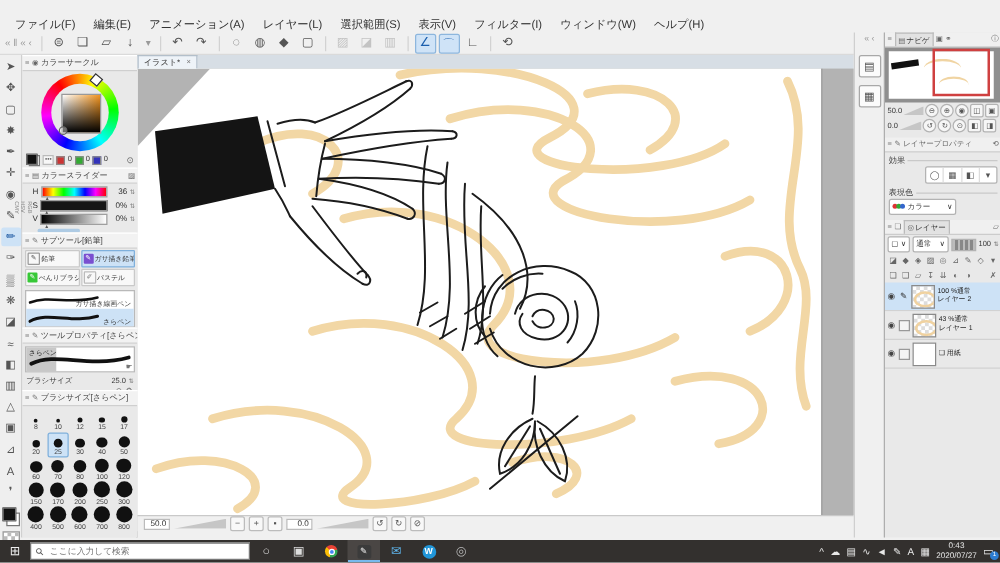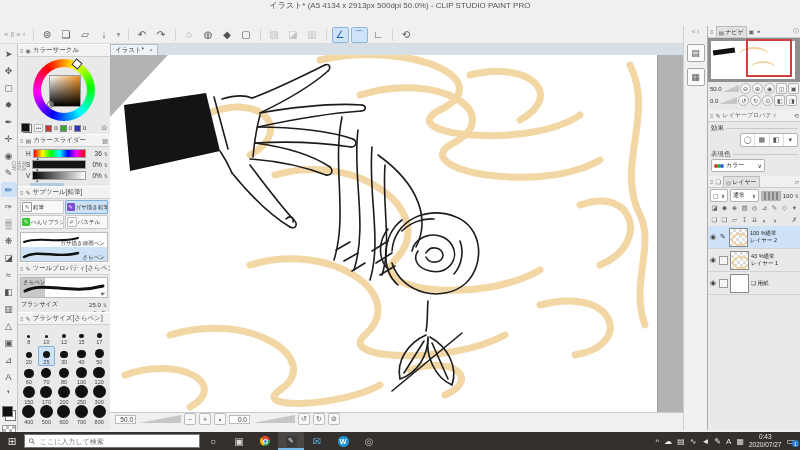--- a/index.html
+++ b/index.html
@@ -138,22 +138,32 @@
   .tray{margin-left:auto;display:flex;align-items:center;gap:5px;font-size:8px;padding-right:5px;color:#e8e8e8;}
   .clock{font-size:6.5px;line-height:1.25;text-align:center;}
   .notif{position:relative;font-size:9px;}
   .badge{position:absolute;right:-4px;bottom:-1px;background:#2d7dd2;color:#fff;font-size:5px;width:7px;height:7px;border-radius:50%;display:flex;align-items:center;justify-content:center;}
 </style>
 </head>
 <body>
 
 <div id="screen">
 
-  <div class="abs titlebar">イラスト* (A5 4134 x 2913px 500dpi 50.0%)  - CLIP STUDIO PAINT PRO</div>
-
+
+  <div class="abs menubar">
+    <span>ファイル(F)</span>
+    <span>編集(E)</span>
+    <span>アニメーション(A)</span>
+    <span>レイヤー(L)</span>
+    <span>選択範囲(S)</span>
+    <span>表示(V)</span>
+    <span>フィルター(I)</span>
+    <span>ウィンドウ(W)</span>
+    <span>ヘルプ(H)</span>
+  </div>
 
   <div class="abs toolbar">
     <span class="tnav">« ‖ « ‹</span>
     <span class="tsep"></span>
     <span class="tbtn">⊜</span>
     <span class="tbtn">❏</span>
     <span class="tbtn">▱</span>
     <span class="tbtn">↓</span>
     <span class="tnav">▾</span>
     <span class="tsep"></span>

